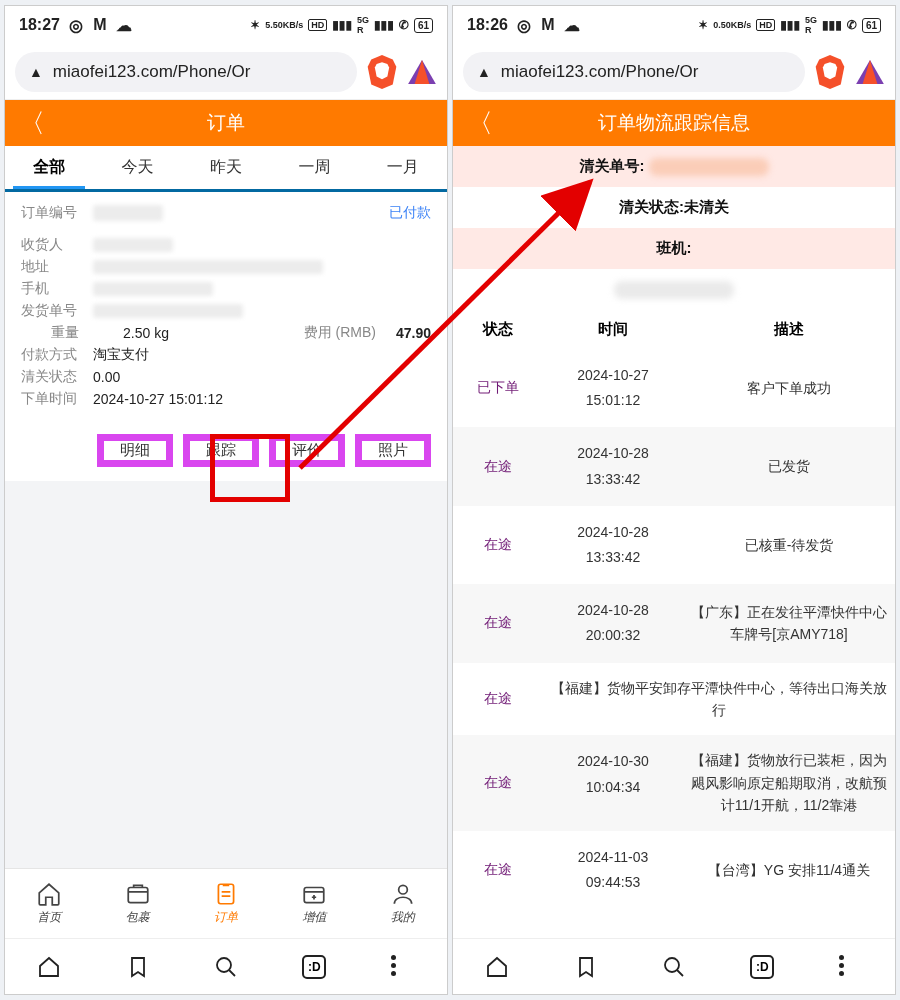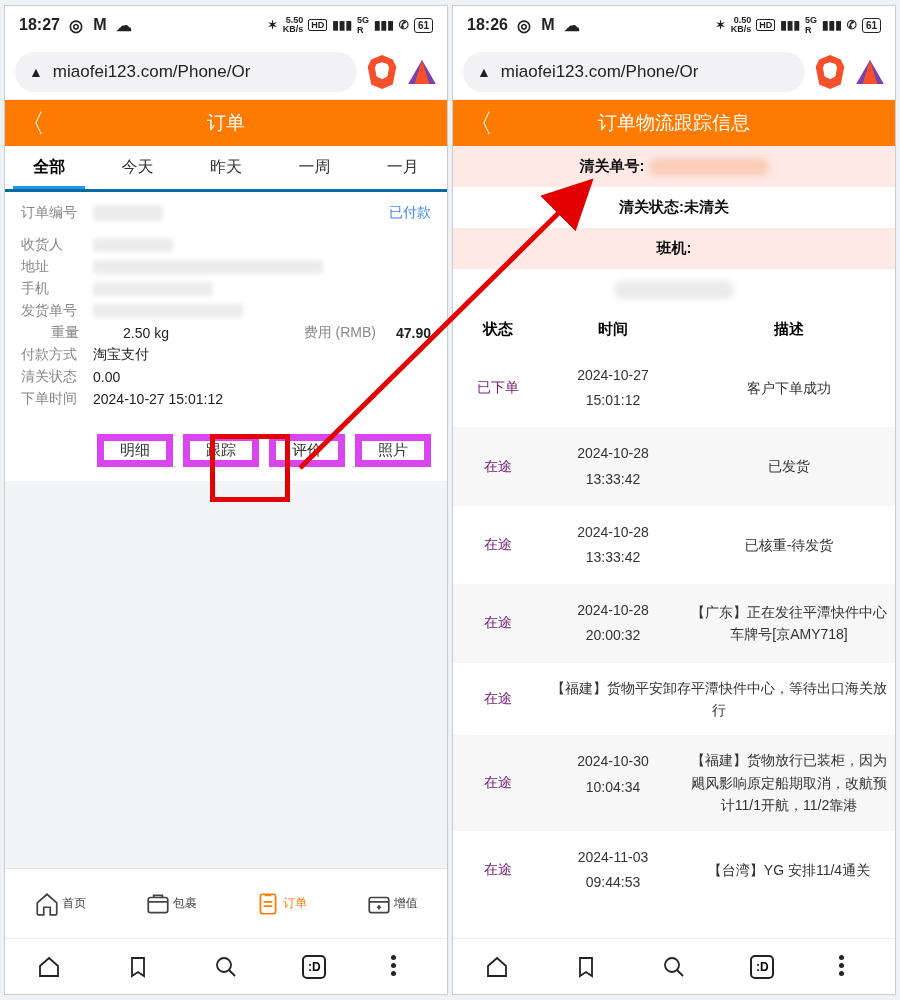--- a/index.html
+++ b/index.html
@@ -5,21 +5,21 @@
   *{box-sizing:border-box;margin:0;padding:0;font-family:-apple-system,BlinkMacSystemFont,"Segoe UI",Arial,sans-serif;}
   body{background:#eef1f5;width:900px;height:1000px;overflow:hidden;position:relative;}
   .shot{position:absolute;top:5px;width:444px;height:990px;background:#fff;display:flex;flex-direction:column;border:1px solid #ccc;}
   .shot.left{left:4px;}
   .shot.right{left:452px;}
 
   
   .statusbar{height:38px;background:#fff;color:#222;font-size:16px;display:flex;align-items:center;justify-content:space-between;padding:0 14px;font-weight:600;}
   .sb-left{display:flex;align-items:center;gap:8px;}
   .sb-right{display:flex;align-items:center;gap:5px;font-size:12px;}
-  .sb-right .rate{display:flex;flex-direction:column;line-height:9px;font-size:9px;text-align:right;justify-content:space-between;}
+  .sb-right .rate{display:flex;flex-direction:row;line-height:9px;font-size:9px;text-align:right;justify-content:space-between;}
   .sb-icon{width:16px;height:16px;display:inline-flex;align-items:center;justify-content:center;}
   .batt{display:inline-flex;align-items:center;gap:2px;border:1.5px solid #222;border-radius:3px;padding:1px 3px;font-size:10px;font-weight:700;}
 
   
   .addr{height:56px;background:#fff;display:flex;align-items:center;padding:0 10px;gap:10px;border-bottom:1px solid #eee;}
   .urlbox{flex:1;height:40px;background:#f2f2f5;border-radius:20px;display:flex;align-items:center;padding:0 14px;gap:10px;font-size:17px;color:#222;overflow:hidden;white-space:nowrap;}
   .urlbox .warn{font-weight:900;font-size:14px;}
   .brave{width:30px;height:34px;}
   .bat{width:30px;height:30px;display:flex;align-items:center;justify-content:center;}
 
@@ -44,21 +44,21 @@
   .costrow{position:relative;margin-left:30px;}
   .costlabel{position:absolute;right:55px;color:#888;}
   .costval{position:absolute;right:0;color:#222;font-weight:600;}
 
   .btnrow{display:flex;gap:10px;padding:14px 16px;justify-content:flex-end;}
   .obtn{border:7px solid #d946ef;background:#fff;padding:0 16px;font-size:15px;color:#333;}
   .redbox{position:absolute;border:5px solid #e30000;}
 
   
   .tabbar{height:70px;border-top:1px solid #e5e5e5;background:#fff;display:flex;}
-  .titem{flex:1;display:flex;flex-direction:row;align-items:center;justify-content:center;gap:2px;font-size:12px;color:#444;}
+  .titem{flex:1;display:flex;flex-direction:column;align-items:center;justify-content:center;gap:2px;font-size:12px;color:#444;font-style:italic;}
   .titem.active{color:#ff7a00;}
   .titem svg{width:26px;height:26px;}
 
   
   .bbbar{height:56px;border-top:1px solid #eee;display:flex;align-items:center;justify-content:space-around;}
   .bbbar svg,.bbbar .dots{width:24px;height:24px;}
   .bbbar .face{border:2px solid #222;border-radius:5px;width:24px;height:24px;display:flex;align-items:center;justify-content:center;font-size:12px;font-weight:700;}
   .dots{display:flex;flex-direction:column;gap:3px;}
   .dots div{width:5px;height:5px;background:#222;border-radius:50%;}
 
@@ -219,20 +219,27 @@
         </svg>
         <span>订单</span>
       </div>
     <div class="titem">
         <svg viewBox="0 0 24 24" fill="none" stroke="#444" stroke-width="1.6">
           <rect x="3" y="6" width="18" height="14" rx="2"></rect>
           <path d="M3 10h18M12 13v4M10 15h4"></path>
         </svg>
         <span>增值</span>
       </div>
+    <div class="titem">
+        <svg viewBox="0 0 24 24" fill="none" stroke="#444" stroke-width="1.6">
+          <circle cx="12" cy="8" r="4"></circle>
+          <path d="M4 21c0-4 4-6 8-6s8 2 8 6"></path>
+        </svg>
+        <span>我的</span>
+      </div>
   </div>
 
   <div class="bbbar">
     <svg viewBox="0 0 24 24" fill="none" stroke="#222" stroke-width="1.8">
         <path d="M3 11l9-8 9 8v10H3z"></path>
       </svg>
     <svg viewBox="0 0 24 24" fill="none" stroke="#222" stroke-width="1.8">
         <path d="M6 3h12v18l-6-4-6 4z"></path>
       </svg>
     <svg viewBox="0 0 24 24" fill="none" stroke="#222" stroke-width="1.8">

